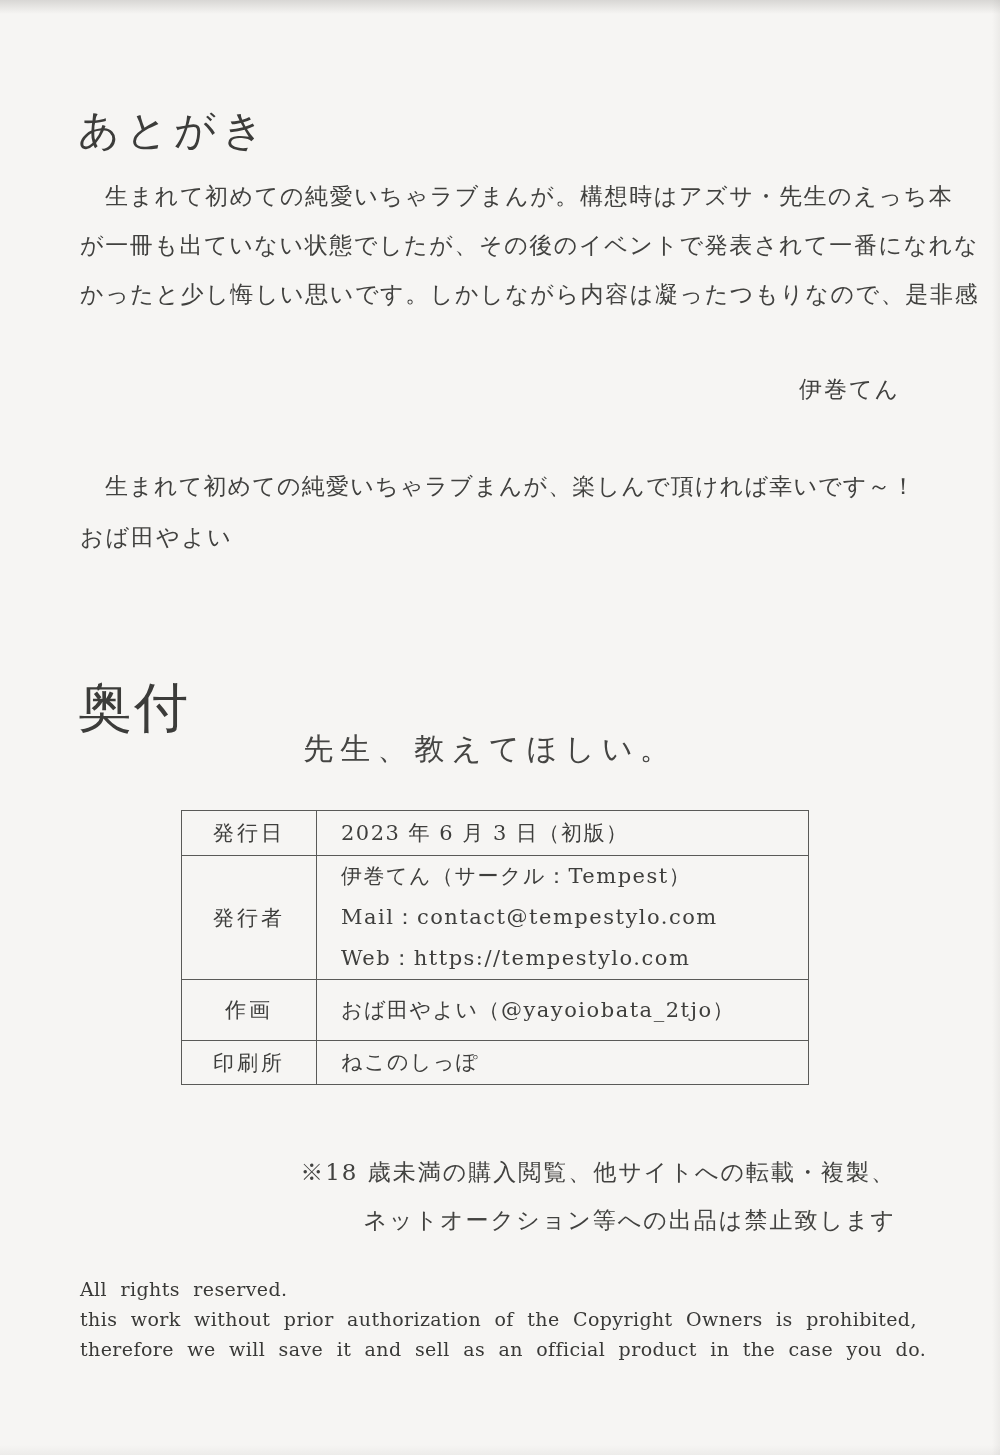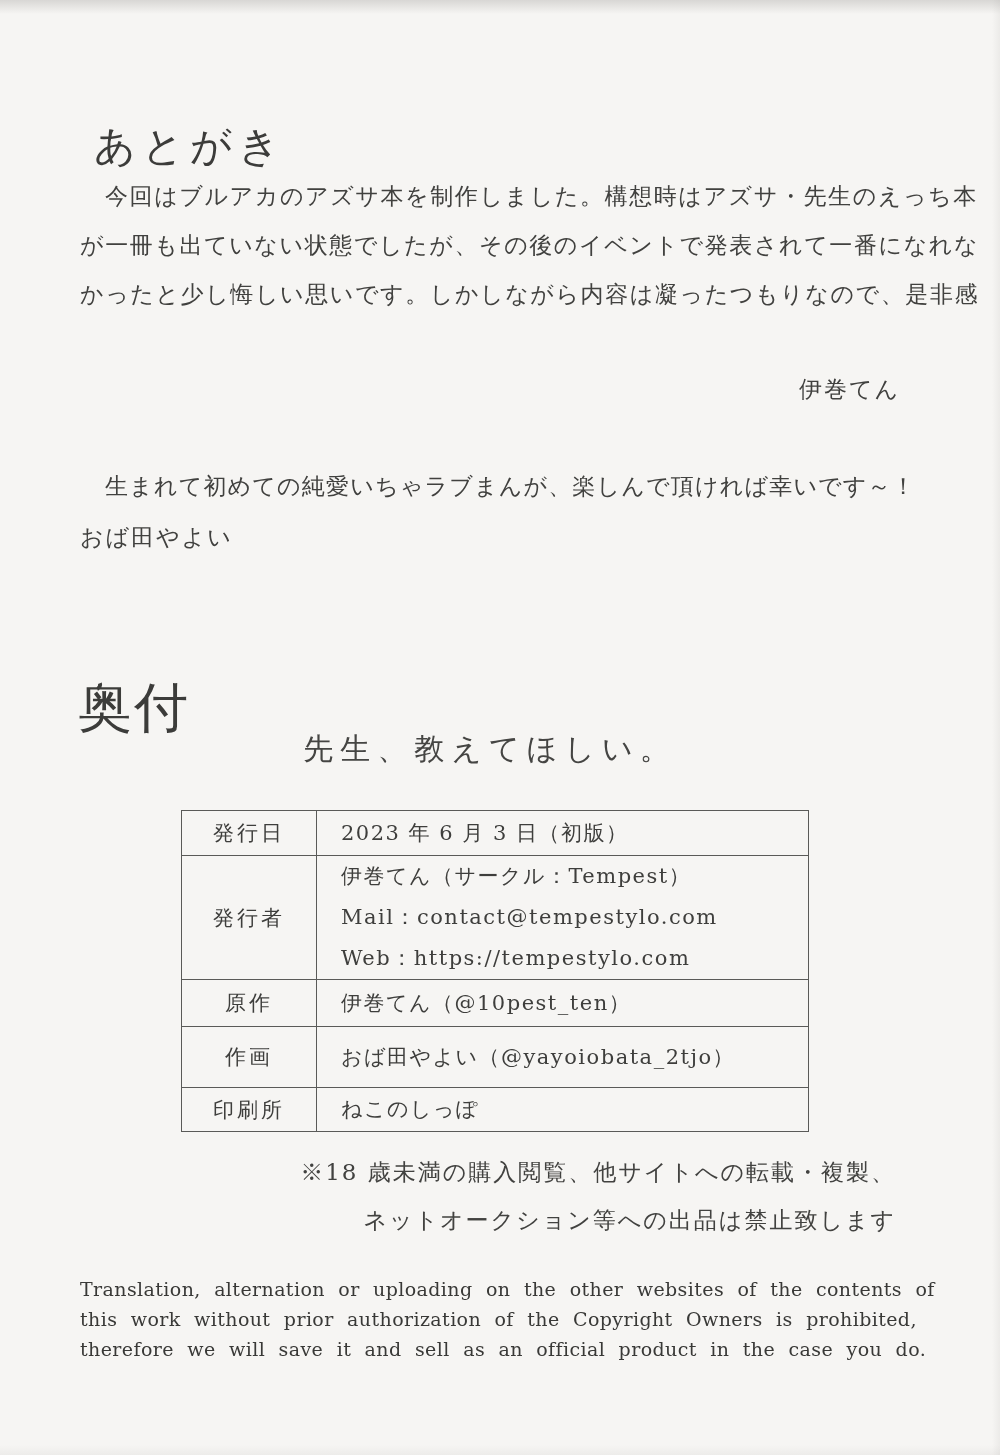--- a/index.html
+++ b/index.html
@@ -14,21 +14,21 @@
       linear-gradient(270deg, rgba(160,158,155,0.12) 0px, rgba(160,158,155,0) 8px);
     font-family:"DejaVu Serif","Liberation Serif",serif;
     color:#41413f;
     overflow:hidden;
   }
   .abs{position:absolute;}
   
   .h-afterword{
     left:78px;top:103px;
     font-size:41px;font-weight:400;letter-spacing:6px;color:#3c3c3a;
-    margin:16px;
+    margin:0;
   }
   .afterword-body{left:80px;top:172px;width:824px;}
   .jp-line{
     height:49px;line-height:49px;
     font-size:23px;letter-spacing:1.6px;
     white-space:nowrap;
   }
   .indent{padding-left:25px;}
   .sig{
     left:80px;top:374px;width:820px;
@@ -84,21 +84,21 @@
 </style>
 </head>
 <body>
 
 <div class="page">
 
   <section>
     <h1 class="abs h-afterword">あとがき</h1>
 
     <div class="abs afterword-body">
-      <div class="jp-line indent">今回はブルアカのアズサ本を制作しました。構想時はアズサ・先生のえっち本</div>
+      <div class="jp-line indent">生まれて初めての純愛いちゃラブまんが。構想時はアズサ・先生のえっち本</div>
       <div class="jp-line">が一冊も出ていない状態でしたが、その後のイベントで発表されて一番になれな</div>
       <div class="jp-line">かったと少し悔しい思いです。しかしながら内容は凝ったつもりなので、是非感</div>
     </div>
 
     <div class="abs sig">伊巻てん</div>
 
     <div class="abs msg indent">生まれて初めての純愛いちゃラブまんが、楽しんで頂ければ幸いです～！</div>
 
     <div class="abs sig2">おば田やよい</div>
   </section>
@@ -117,26 +117,20 @@
           </td>
         </tr>
         <tr class="r2">
           <td class="lbl">発行者</td>
           <td class="val">
             <div class="val-line">伊巻てん（サークル：Tempest）</div>
             <div class="val-line">Mail：contact@tempestylo.com</div>
             <div class="val-line">Web：https://tempestylo.com</div>
           </td>
         </tr>
-        <tr class="r3">
-          <td class="lbl">原作</td>
-          <td class="val">
-            <div class="val-line">伊巻てん（@10pest_ten）</div>
-          </td>
-        </tr>
         <tr class="r4">
           <td class="lbl">作画</td>
           <td class="val">
             <div class="val-line">おば田やよい（@yayoiobata_2tjo）</div>
           </td>
         </tr>
         <tr class="r5">
           <td class="lbl">印刷所</td>
           <td class="val">
             <div class="val-line">ねこのしっぽ</div>
@@ -145,18 +139,18 @@
       </tbody>
     </table>
 
     <div class="abs notice">
       <div>※18 歳未満の購入閲覧、他サイトへの転載・複製、</div>
       <div>ネットオークション等への出品は禁止致します</div>
     </div>
   </section>
 
   <footer class="abs copyright">
-    <div>Translation, alternation or uploading on the other websites of the contents of</div>
+    <div>All rights reserved.</div>
     <div>this work without prior authorization of the Copyright Owners is prohibited,</div>
     <div>therefore we will save it and sell as an official product in the case you do.</div>
   </footer>
 
 </div>
 
 </body></html>

